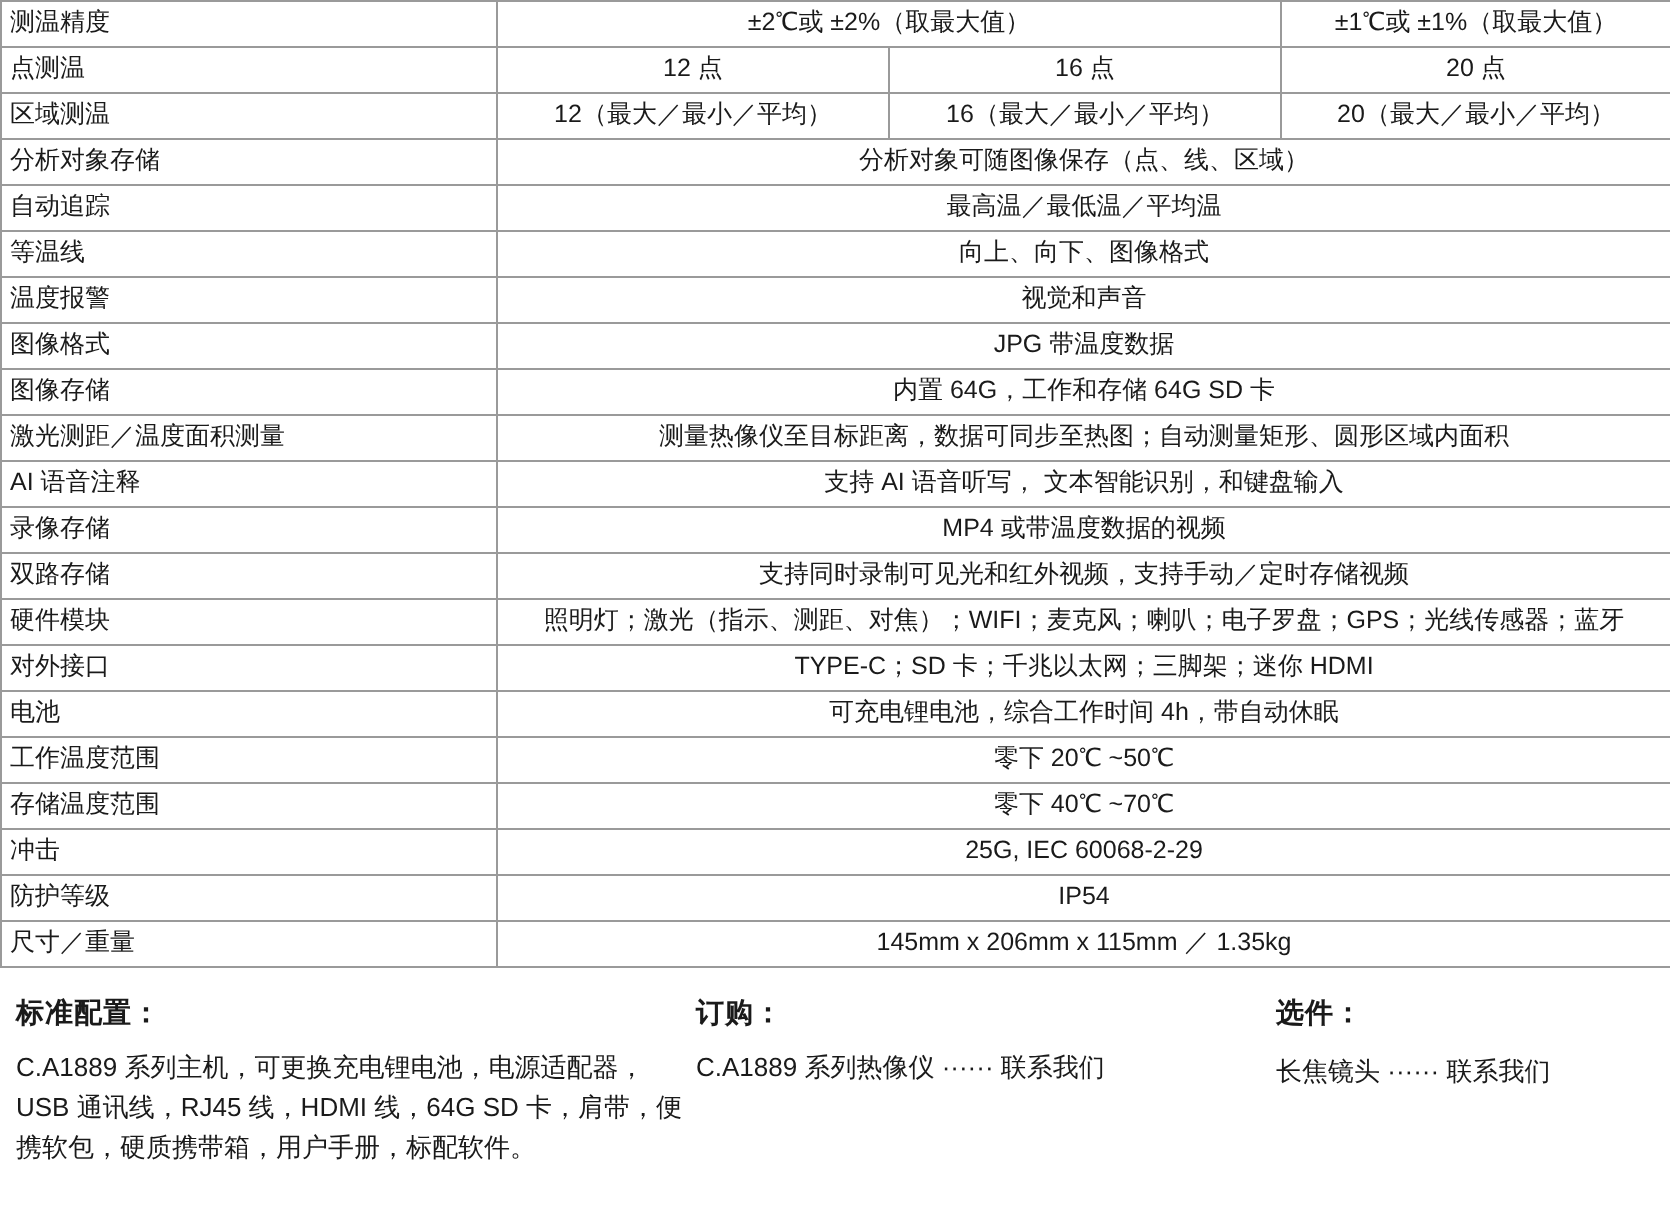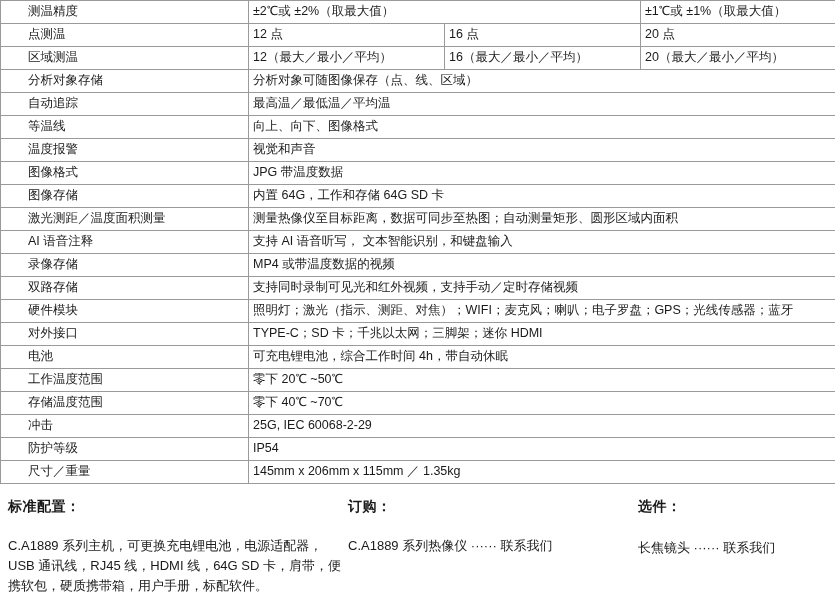--- a/index.html
+++ b/index.html
@@ -22,41 +22,42 @@
   #spec-table td {
     border: 1px solid #9a9a9a;
     font-size: 12.5px;
     line-height: 1.25;
     padding: 3px 4px;
     height: 16px;
     vertical-align: middle;
   }
   #spec-table td.label {
     width: 130px;
-    padding-left: 27px;
+    padding-left: 4px;
     text-align: left;
     white-space: nowrap;
   }
   #spec-table td.val {
+    text-align: center;
   }
   .bottom {
     display: flex;
     padding: 14px 0 0 0;
     gap: 0;
   }
   .col {
     box-sizing: border-box;
   }
   .col-a { width: 348px; padding-left: 8px; }
   .col-b { width: 290px; }
   .col-c { width: 197px; }
   .col-title {
     font-size: 14px;
     font-weight: bold;
-    margin-bottom: 20px;
+    margin-bottom: 8px;
     letter-spacing: 0.5px;
   }
   .col-body {
     font-size: 13px;
     line-height: 1.55;
   }
   .order-line {
     font-size: 13px;
     line-height: 1.55;
   }

